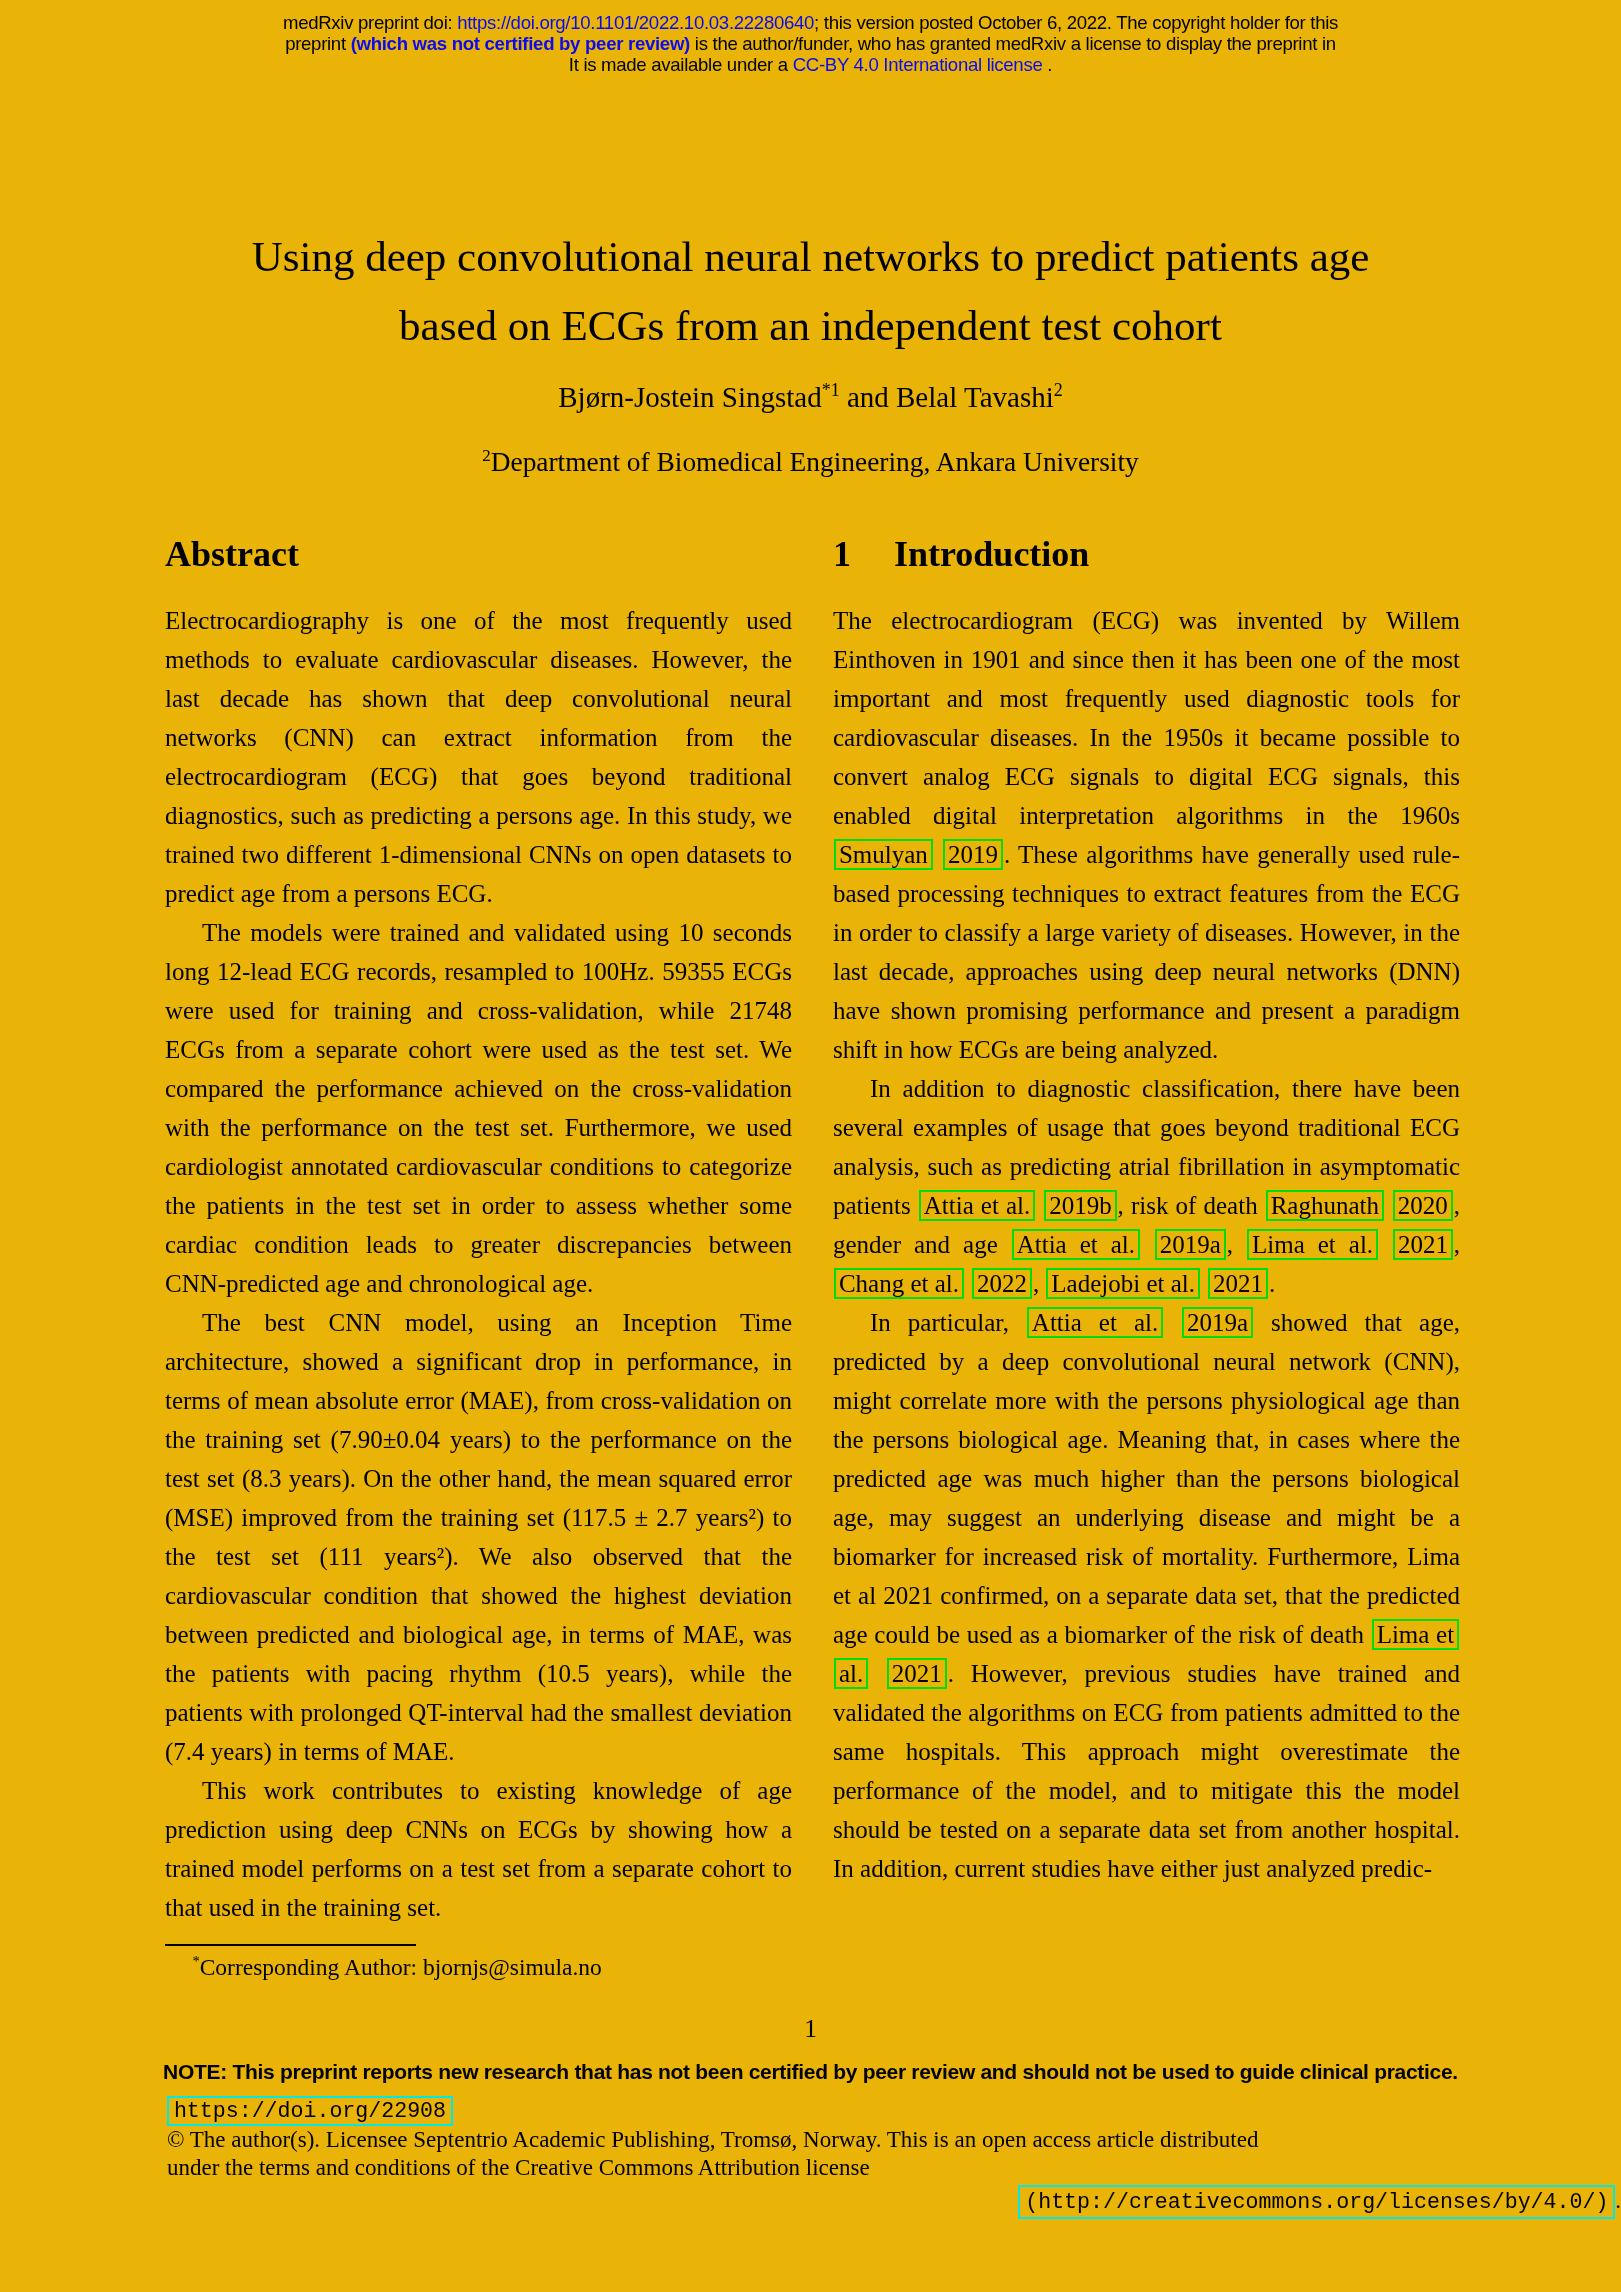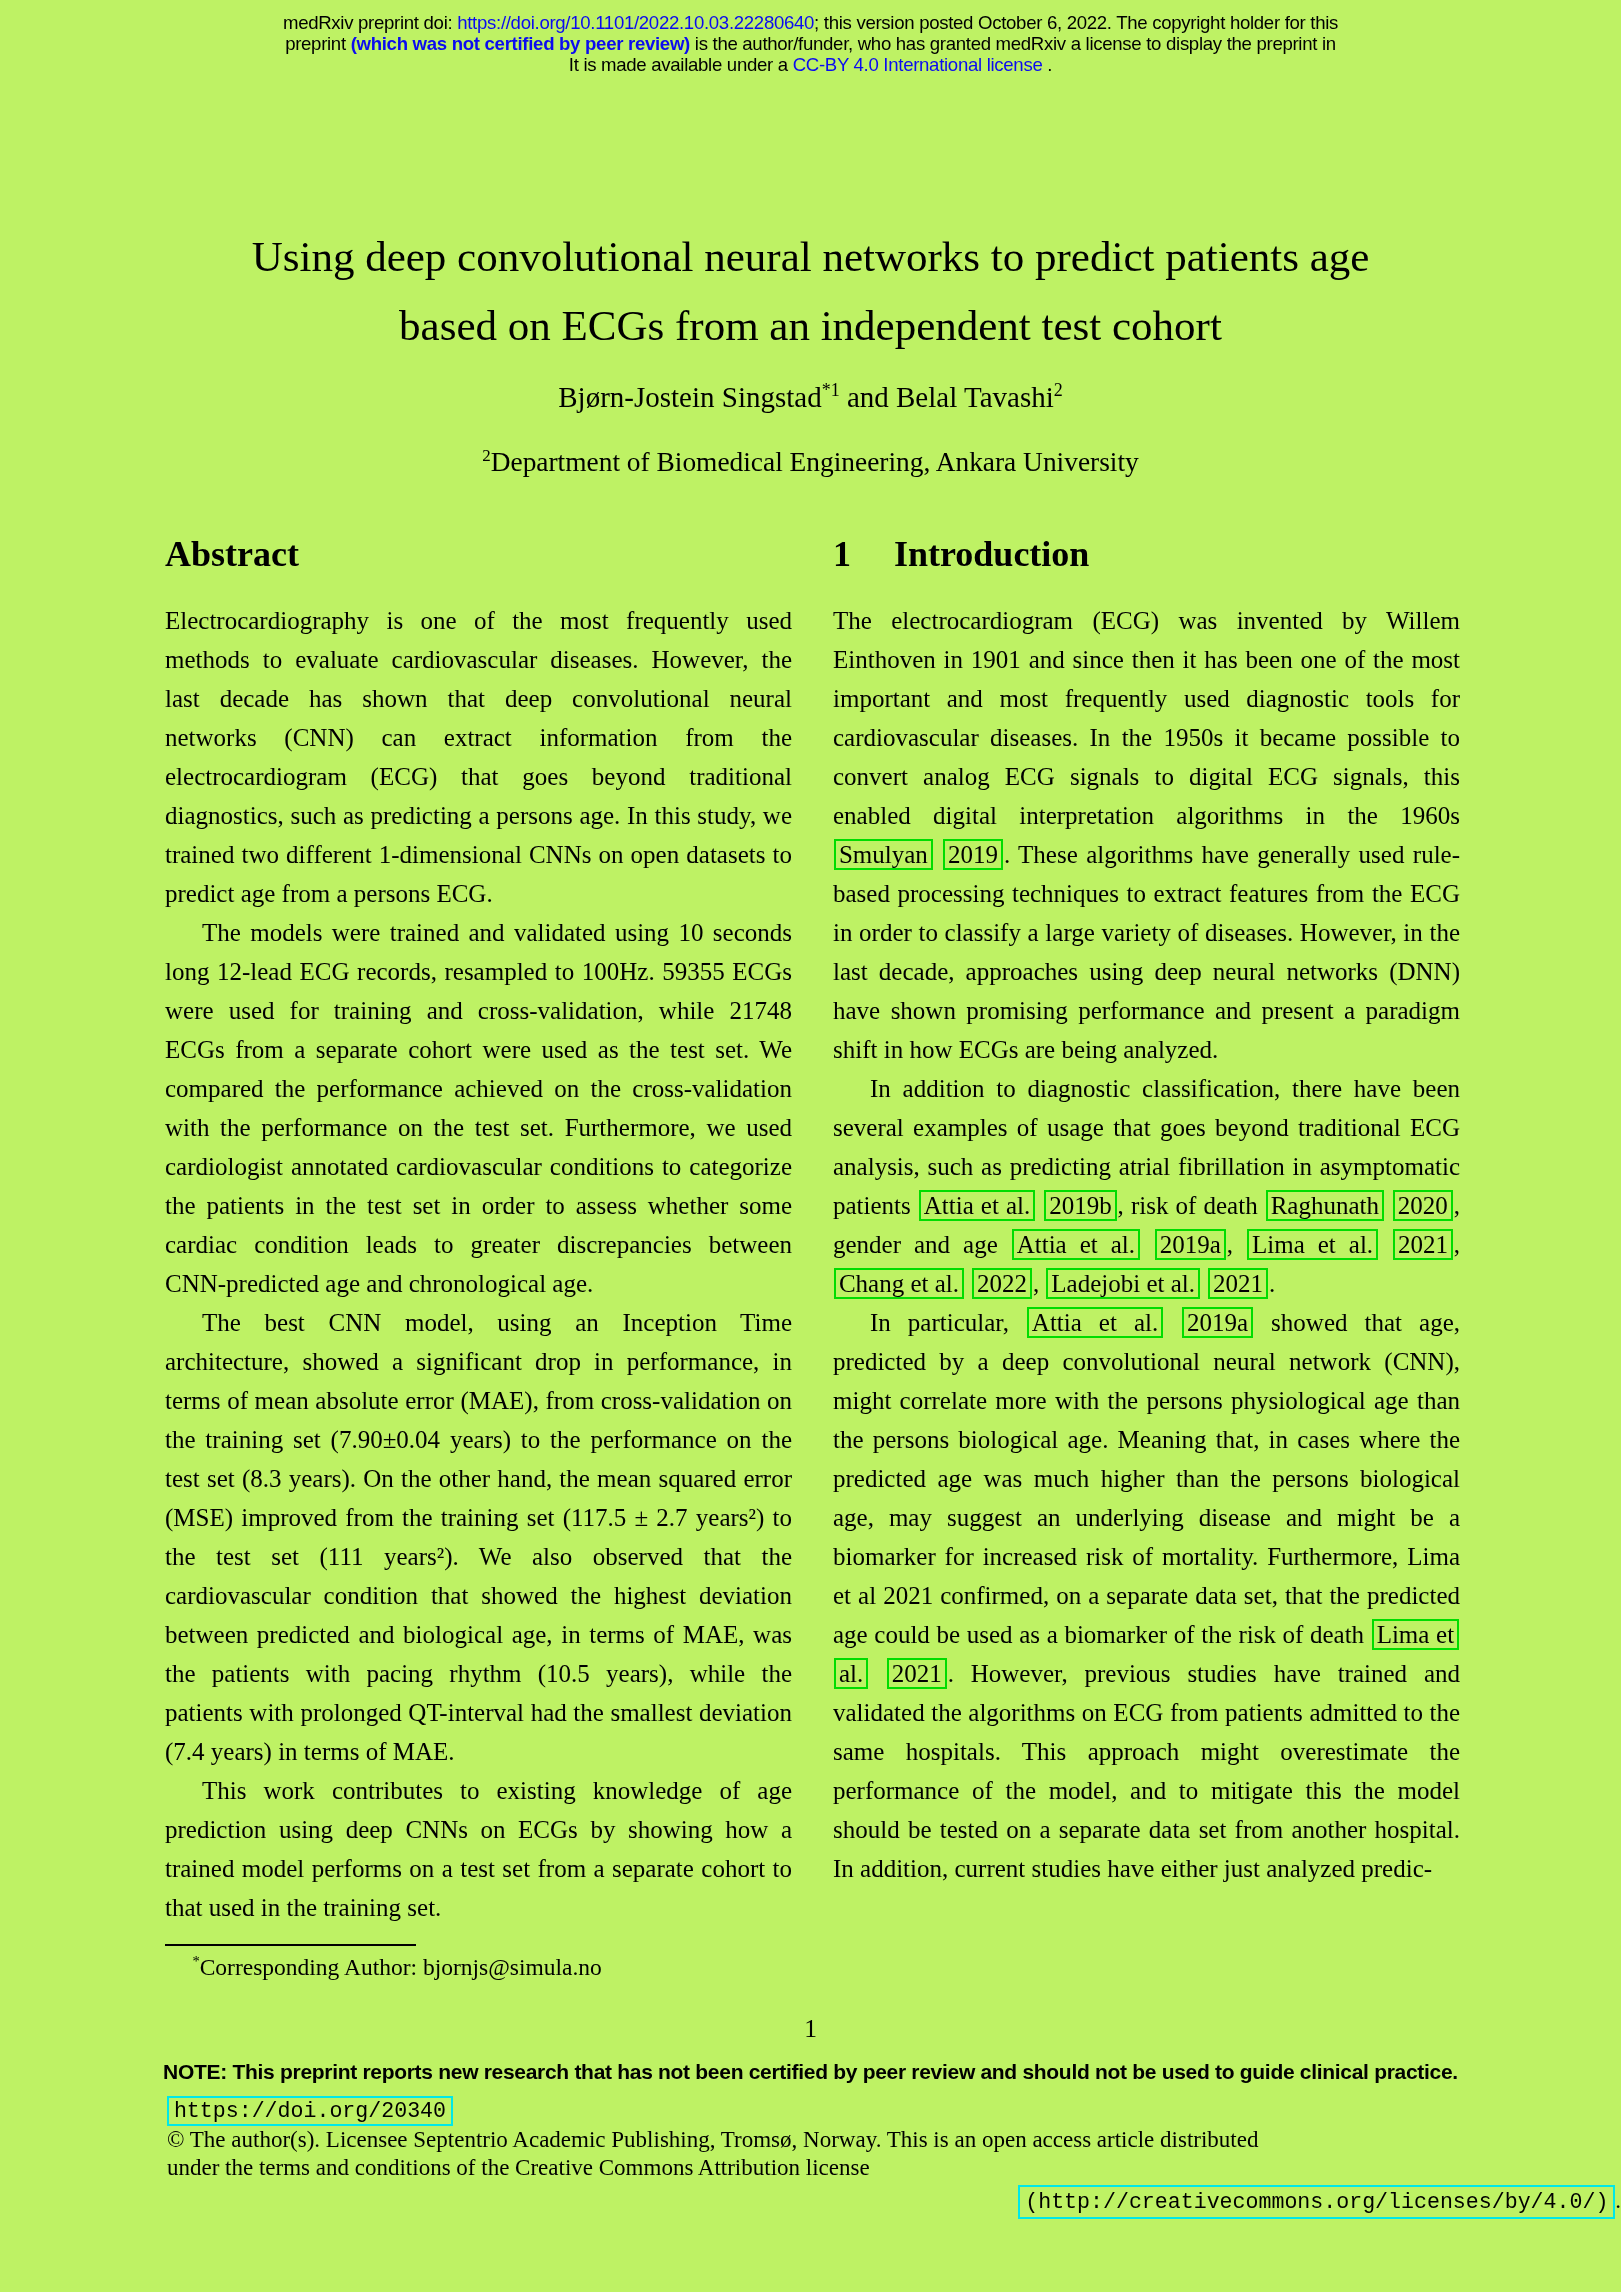--- a/index.html
+++ b/index.html
@@ -1,21 +1,21 @@
 <!DOCTYPE html>
 <html style="--link-blue: #0b0bf0; --cite-green: #00dd00; --box-cyan: #00e8e8;"><head>
 <meta charset="utf-8">
 <style>
   * { margin:0; padding:0; box-sizing:border-box; }
   html,body { background:#888; }
   .page {
     position:relative;
     width:1621px; height:2293px;
     margin:0 auto;
-    background:#bef264;
+    background:#eab308;
     color:#000;
     overflow:hidden;
     font-family:"Liberation Serif","DejaVu Serif",serif;
   }
   
   .pdf-header {
     padding-top:11.8px;
     text-align:center;
     font-family:"Liberation Sans","DejaVu Sans",sans-serif;
     font-size:18.6px;
@@ -161,21 +161,21 @@
 
       <p class="ind"><span>In addition to diagnostic classification, there have been several examples of usage that goes beyond traditional ECG analysis, such as predicting atrial fibrillation in asymptomatic patients </span><span class="cite">Attia et al.</span> <span class="cite">2019b</span><span>, risk of death </span><span class="cite">Raghunath</span> <span class="cite">2020</span><span>, gender and age </span><span class="cite">Attia et al.</span> <span class="cite">2019a</span><span>, </span><span class="cite">Lima et al.</span> <span class="cite">2021</span><span>, </span><span class="cite">Chang et al.</span> <span class="cite">2022</span><span>, </span><span class="cite">Ladejobi et al.</span> <span class="cite">2021</span><span>.</span></p>
 
       <p class="ind"><span>In particular, </span><span class="cite">Attia et al.</span> <span class="cite">2019a</span><span> showed that age, predicted by a deep convolutional neural network (CNN), might correlate more with the persons physiological age than the persons biological age.  Meaning that, in cases where the predicted age was much higher than the persons biological age, may suggest an underlying disease and might be a biomarker for increased risk of mortality. Furthermore, Lima et al 2021 confirmed, on a separate data set, that the predicted age could be used as a biomarker of the risk of death </span><span class="cite">Lima et al.</span> <span class="cite">2021</span><span>. However, previous studies have trained and validated the algorithms on ECG from patients admitted to the same hospitals.  This approach might overestimate the performance of the model, and to mitigate this the model should be tested on a separate data set from another hospital.  In addition, current studies have either just analyzed predic-</span></p>
     </div>
   </div>
 
   <div class="pagenum">1</div>
   <div class="note">NOTE: This preprint reports new research that has not been certified by peer review and should not be used to guide clinical practice.</div>
 
-  <div class="doi-line"><span class="cyanbox monolink">https://doi.org/20340</span></div>
+  <div class="doi-line"><span class="cyanbox monolink">https://doi.org/22908</span></div>
 
   <div class="lic">
     <div>© The author(s). Licensee Septentrio Academic Publishing, Tromsø, Norway. This is an open access article distributed</div>
     <div>under the terms and conditions of the Creative Commons Attribution license</div>
     <div class="lic-url-line"><span class="cyanbox monolink">(http://creativecommons.org/licenses/by/4.0/)</span><span>.</span></div>
   </div>
 
 </div>
 
 

